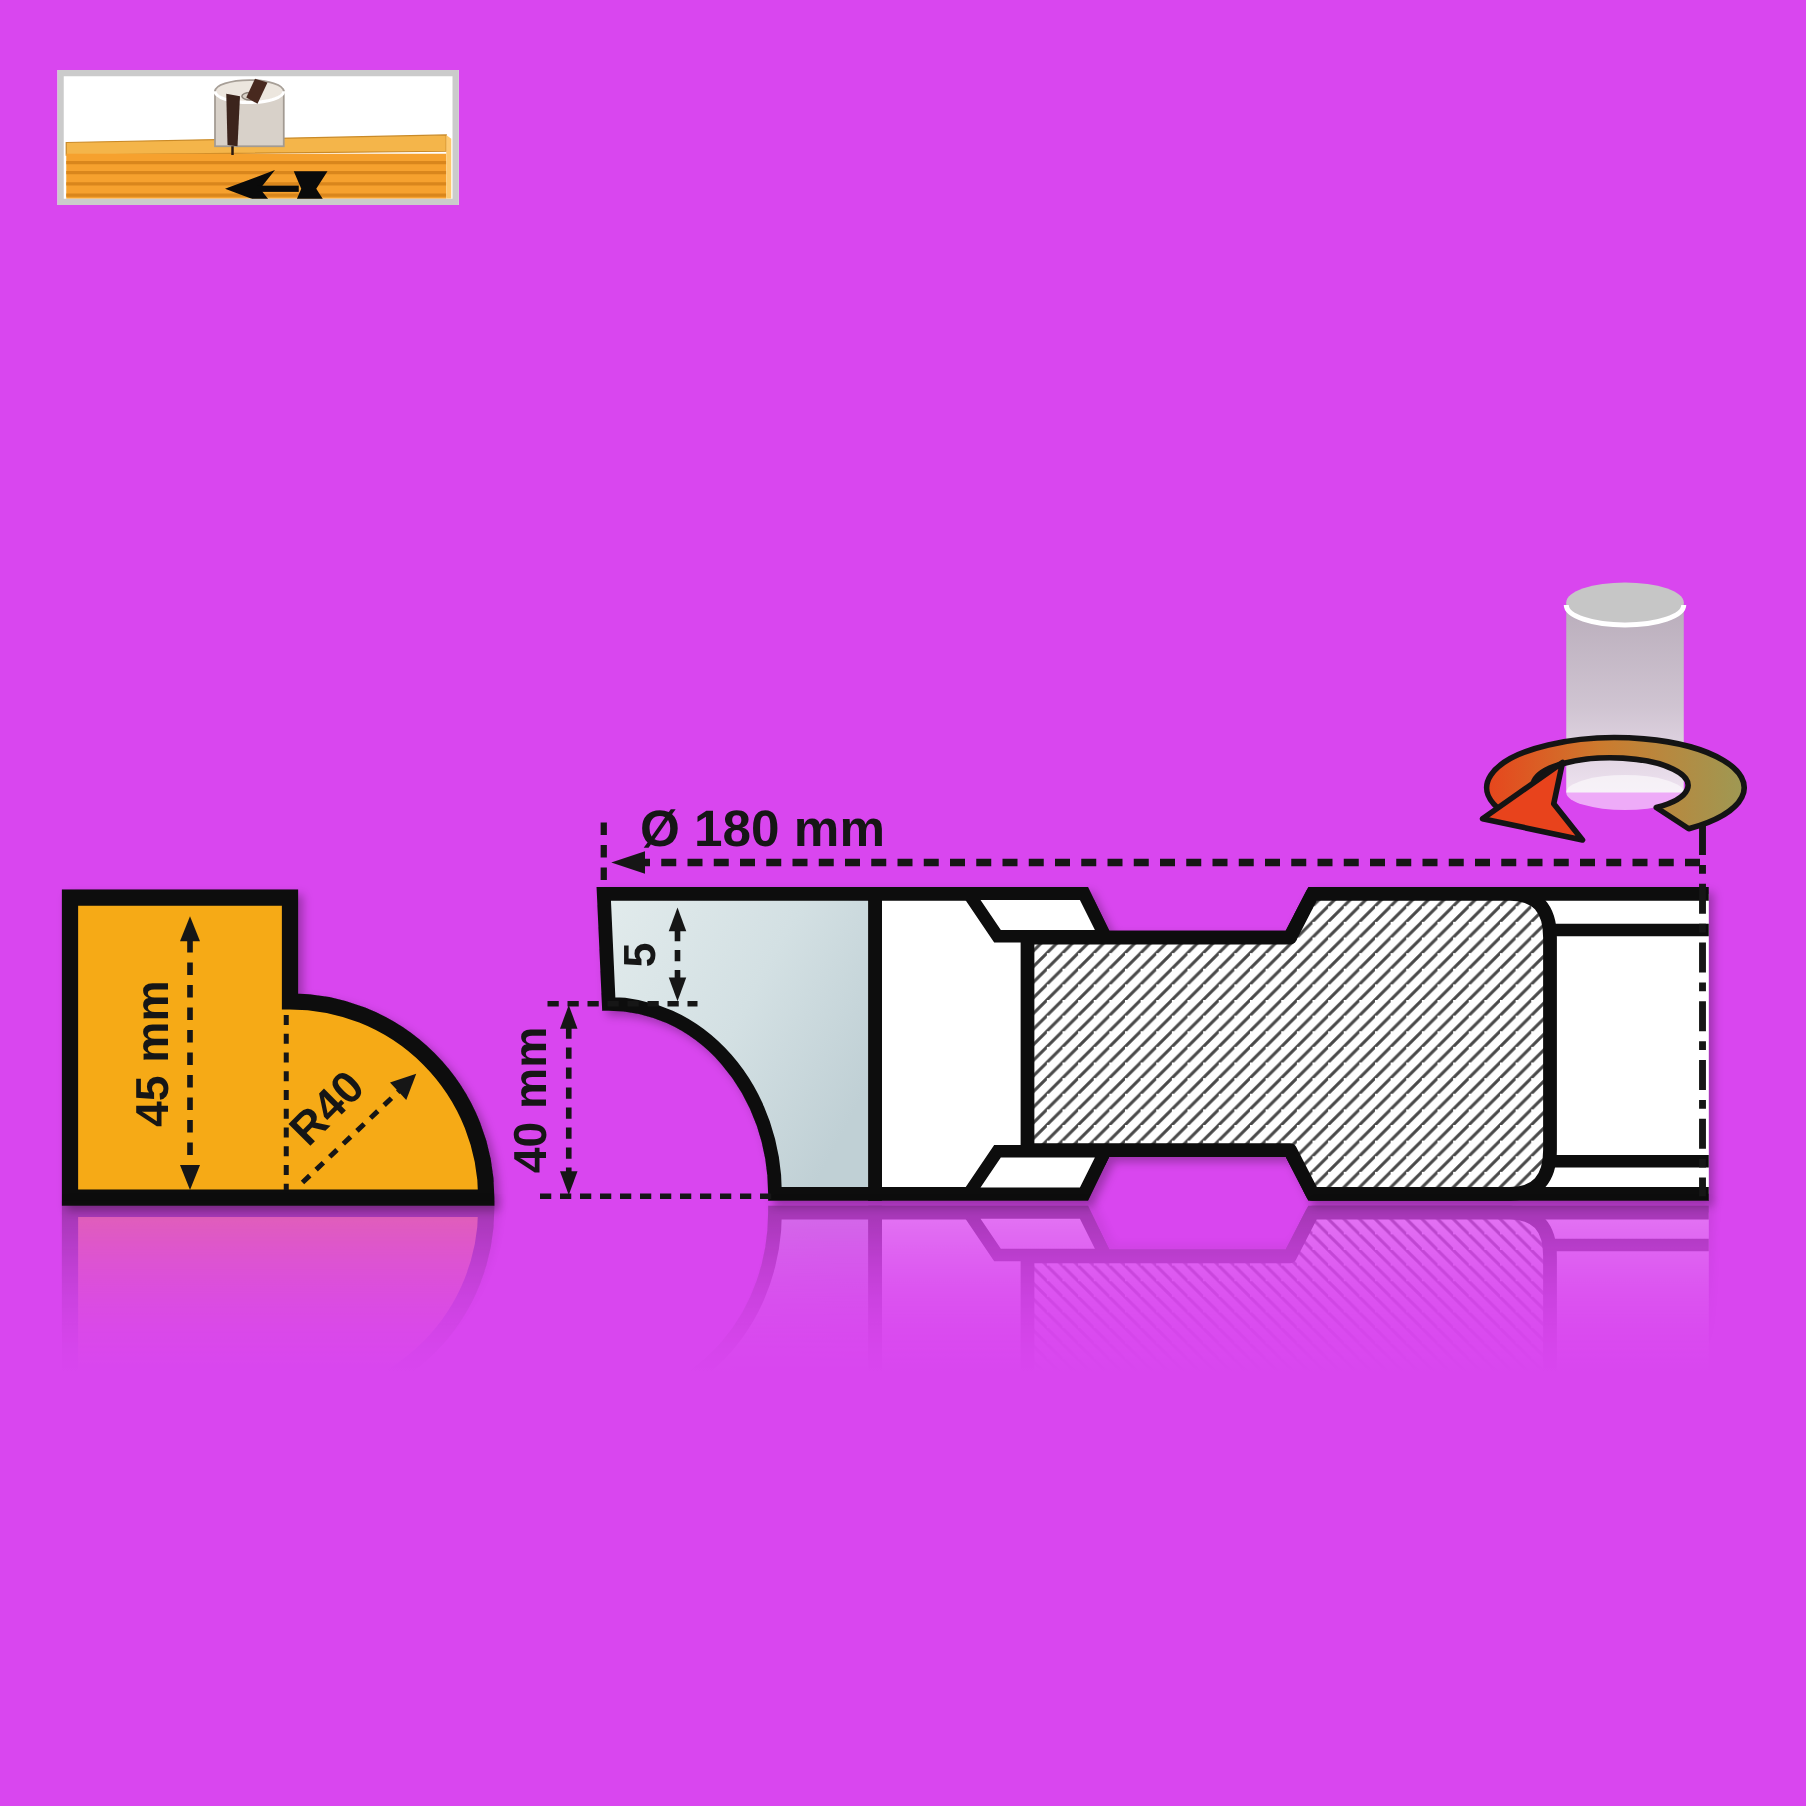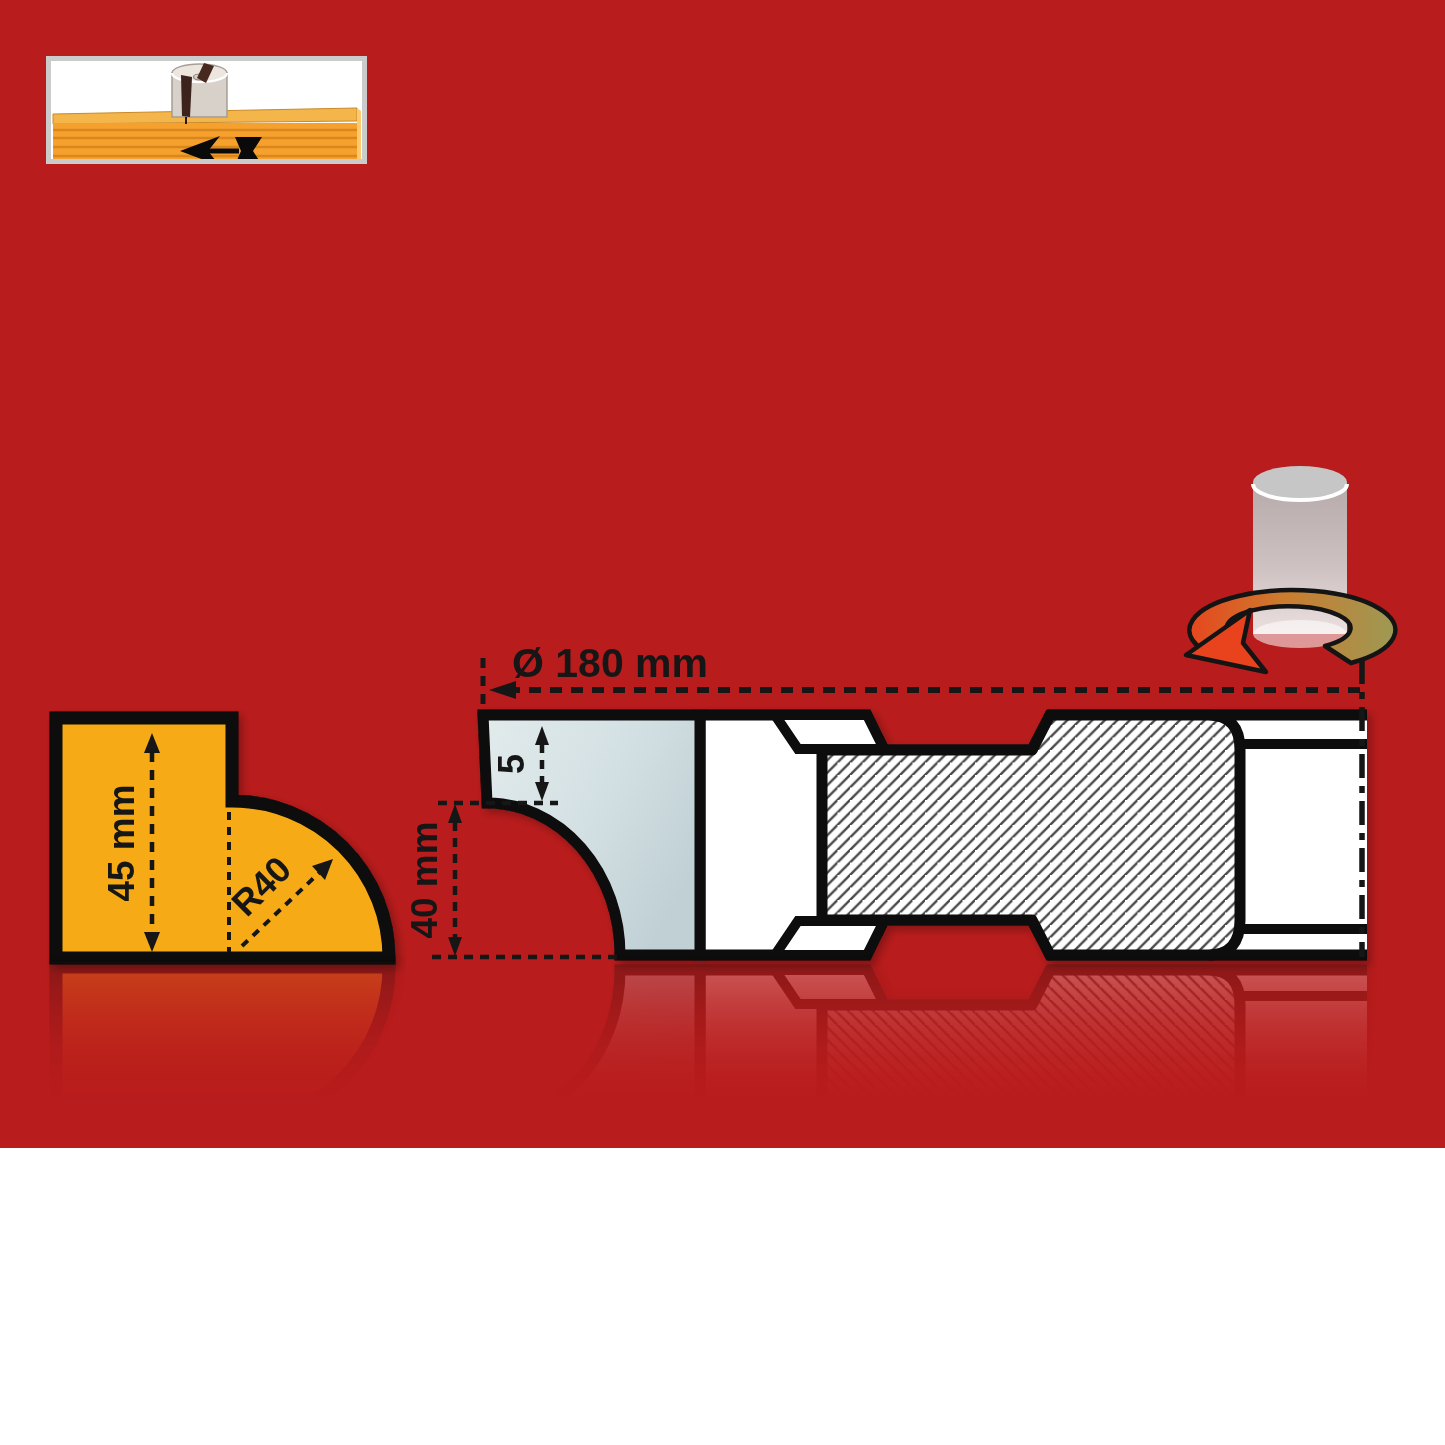--- a/index.html
+++ b/index.html
@@ -1,16 +1,16 @@
 <!DOCTYPE html>
 <html><head>
 <meta charset="utf-8">
 <style>
   html,body{margin:0;padding:0;background:#ffffff;}
-  .canvas{position:relative;width:1445px;height:1148px;background:#b91c1c;overflow:hidden;
+  .canvas{position:relative;width:1445px;height:1445px;background:#d946ef;overflow:hidden;
           font-family:"Liberation Sans",sans-serif;}
   .inset{position:absolute;left:46px;top:56px;width:311px;height:98px;
          background:#ffffff;border:5px solid #cbcbcb;}
   .inset svg{display:block;}
   svg text{font-family:"Liberation Sans","DejaVu Sans",sans-serif;font-weight:bold;fill:#161616;}
   .main-svg{position:absolute;left:0;top:0;}
 </style>
 </head>
 <body>
 

